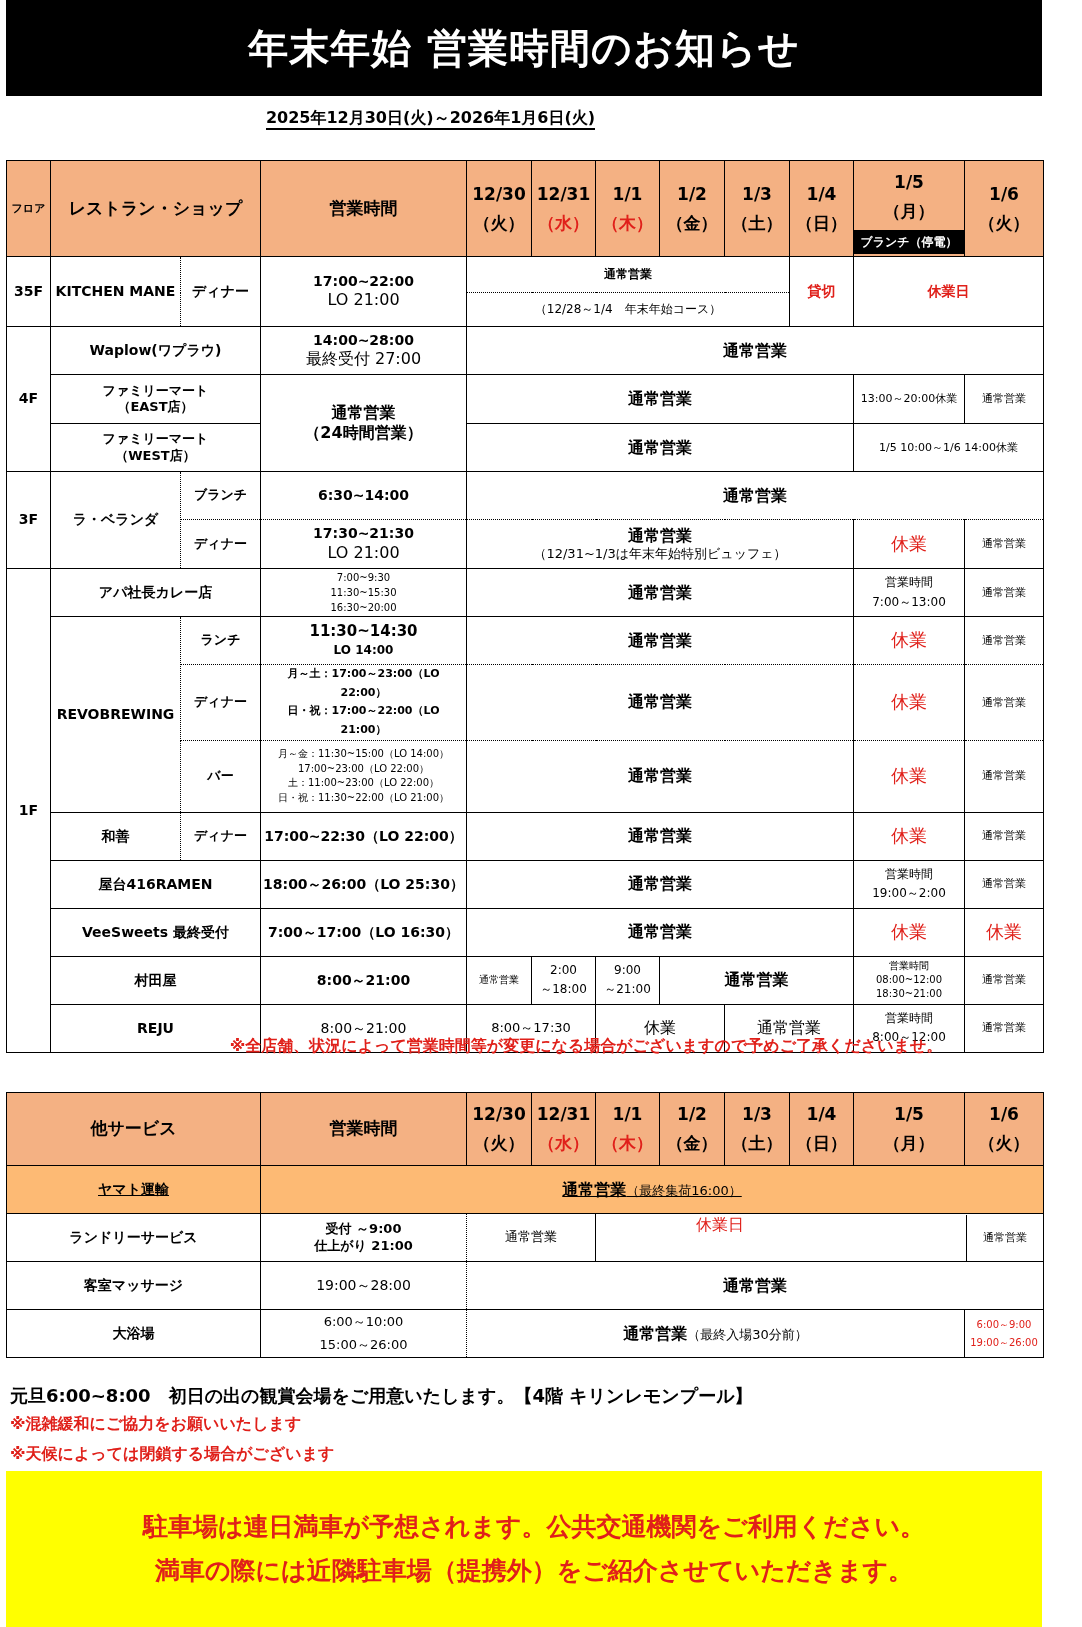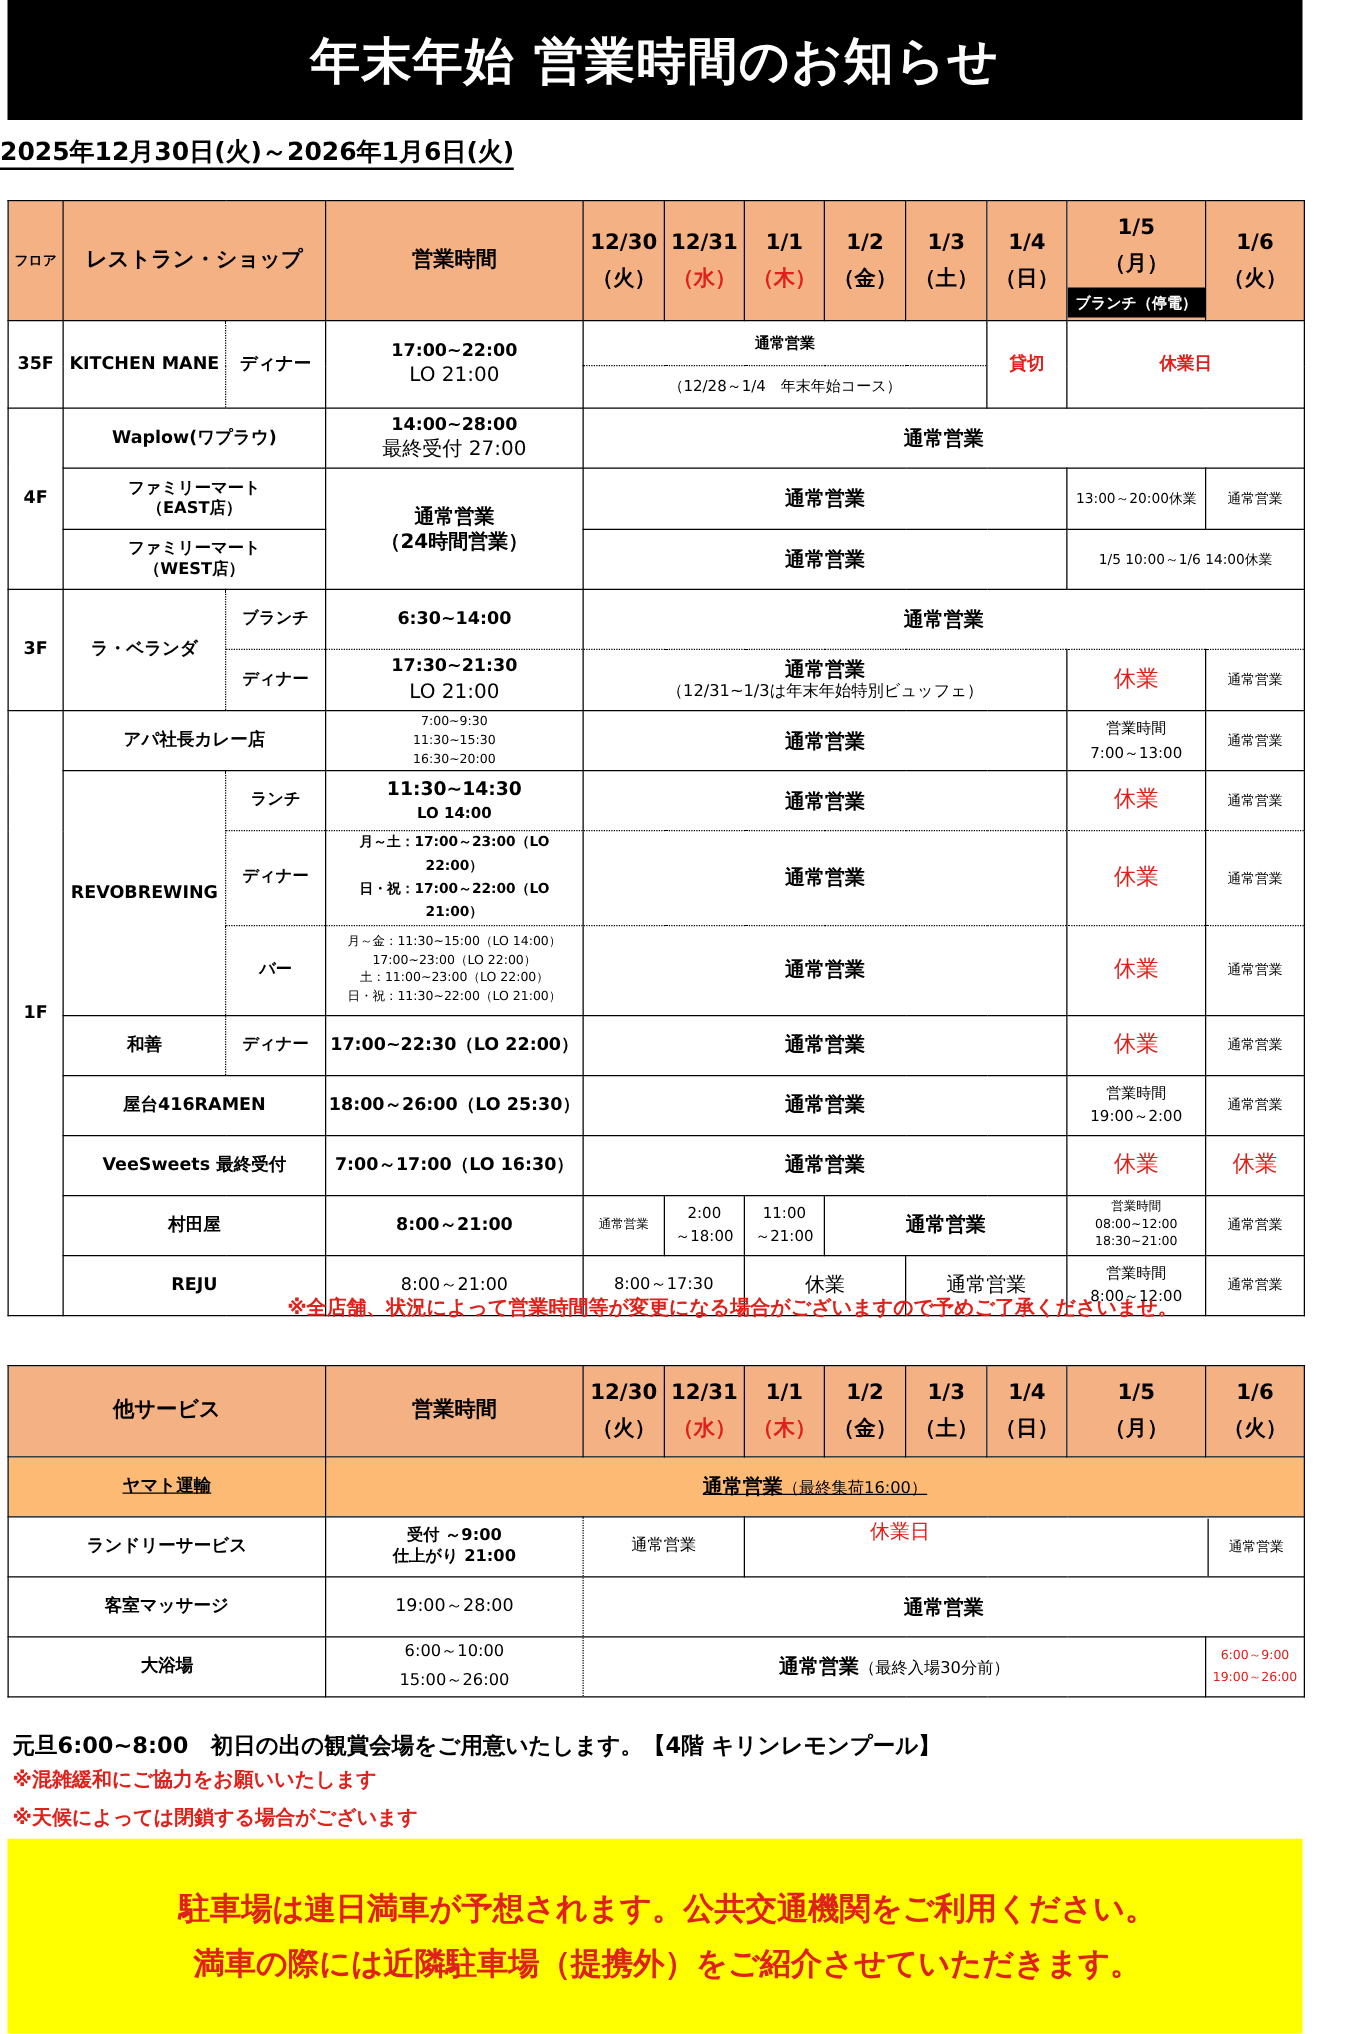--- a/index.html
+++ b/index.html
@@ -1,18 +1,18 @@
 <!DOCTYPE html>
 <html><head>
 <meta charset="utf-8">
 <style>
   * { box-sizing: border-box; margin: 0; padding: 0; }
   body { width: 1082px; height: 1627px; background: #ffffff; font-family: "DejaVu Sans", "Liberation Sans", sans-serif; color: #000; position: relative; overflow: hidden; }
   .banner { position: absolute; left: 6px; top: 0; width: 1036px; height: 96px; background: #000; color: #fff; display: flex; align-items: center; justify-content: center; font-size: 40px; font-weight: bold; letter-spacing: 1px; }
-  .period { position: absolute; left: 0; top: 108px; width: 861px; font-size: 20px; font-weight: bold; }
+  .period { position: absolute; left: 0; top: 108px; width: 861px; text-align: center; font-size: 16px; font-weight: bold; }
   .period span { border-bottom: 2px solid #000; padding-bottom: 1px; }
   table { border-collapse: collapse; table-layout: fixed; position: absolute; left: 6px; width: 1037px; }
   td { border: 1.5px solid #000; text-align: center; vertical-align: middle; font-weight: bold; padding: 0 2px; line-height: 1.25; overflow: hidden; }
   thead td, .hd td { background: #f4b183; }
   .hdr-big { font-size: 17px; }
   .date { font-size: 17px; line-height: 1.7; }
   .red { color: #e0201a; }
   .s10 { font-size: 10px; font-weight: normal; }
   .s11 { font-size: 11px; }
   .s12 { font-size: 12px; }
@@ -166,21 +166,21 @@
     <td class="s14">7:00～17:00（LO 16:30）</td>
     <td colspan="6" class="s16">通常営業</td>
     <td class="s18 red" style="font-weight:normal">休業</td>
     <td class="s18 red" style="font-weight:normal">休業</td>
   </tr>
   <tr style="height:48px">
     <td colspan="2" class="s14">村田屋</td>
     <td class="s14">8:00～21:00</td>
     <td class="s10">通常営業</td>
     <td class="s12" style="font-weight:normal; line-height:1.6"><span>2:00</span><br><span>～18:00</span></td>
-    <td class="s12" style="font-weight:normal; line-height:1.6"><span>11:00</span><br><span>～21:00</span></td>
+    <td class="s12" style="font-weight:normal; line-height:1.6"><span>9:00</span><br><span>～21:00</span></td>
     <td colspan="3" class="s16">通常営業</td>
     <td class="s10" style="line-height:1.4"><span>営業時間</span><br><span>08:00~12:00</span><br><span>18:30~21:00</span></td>
     <td class="s11" style="font-weight:normal">通常営業</td>
   </tr>
   <tr style="height:48px">
     <td colspan="2" class="s14">REJU</td>
     <td class="s14" style="font-weight:normal">8:00～21:00</td>
     <td colspan="2" class="s17" style="font-weight:normal">8:00～17:30</td>
     <td colspan="2" class="s16" style="font-weight:normal">休業</td>
     <td colspan="2" class="s16" style="font-weight:normal">通常営業</td>

